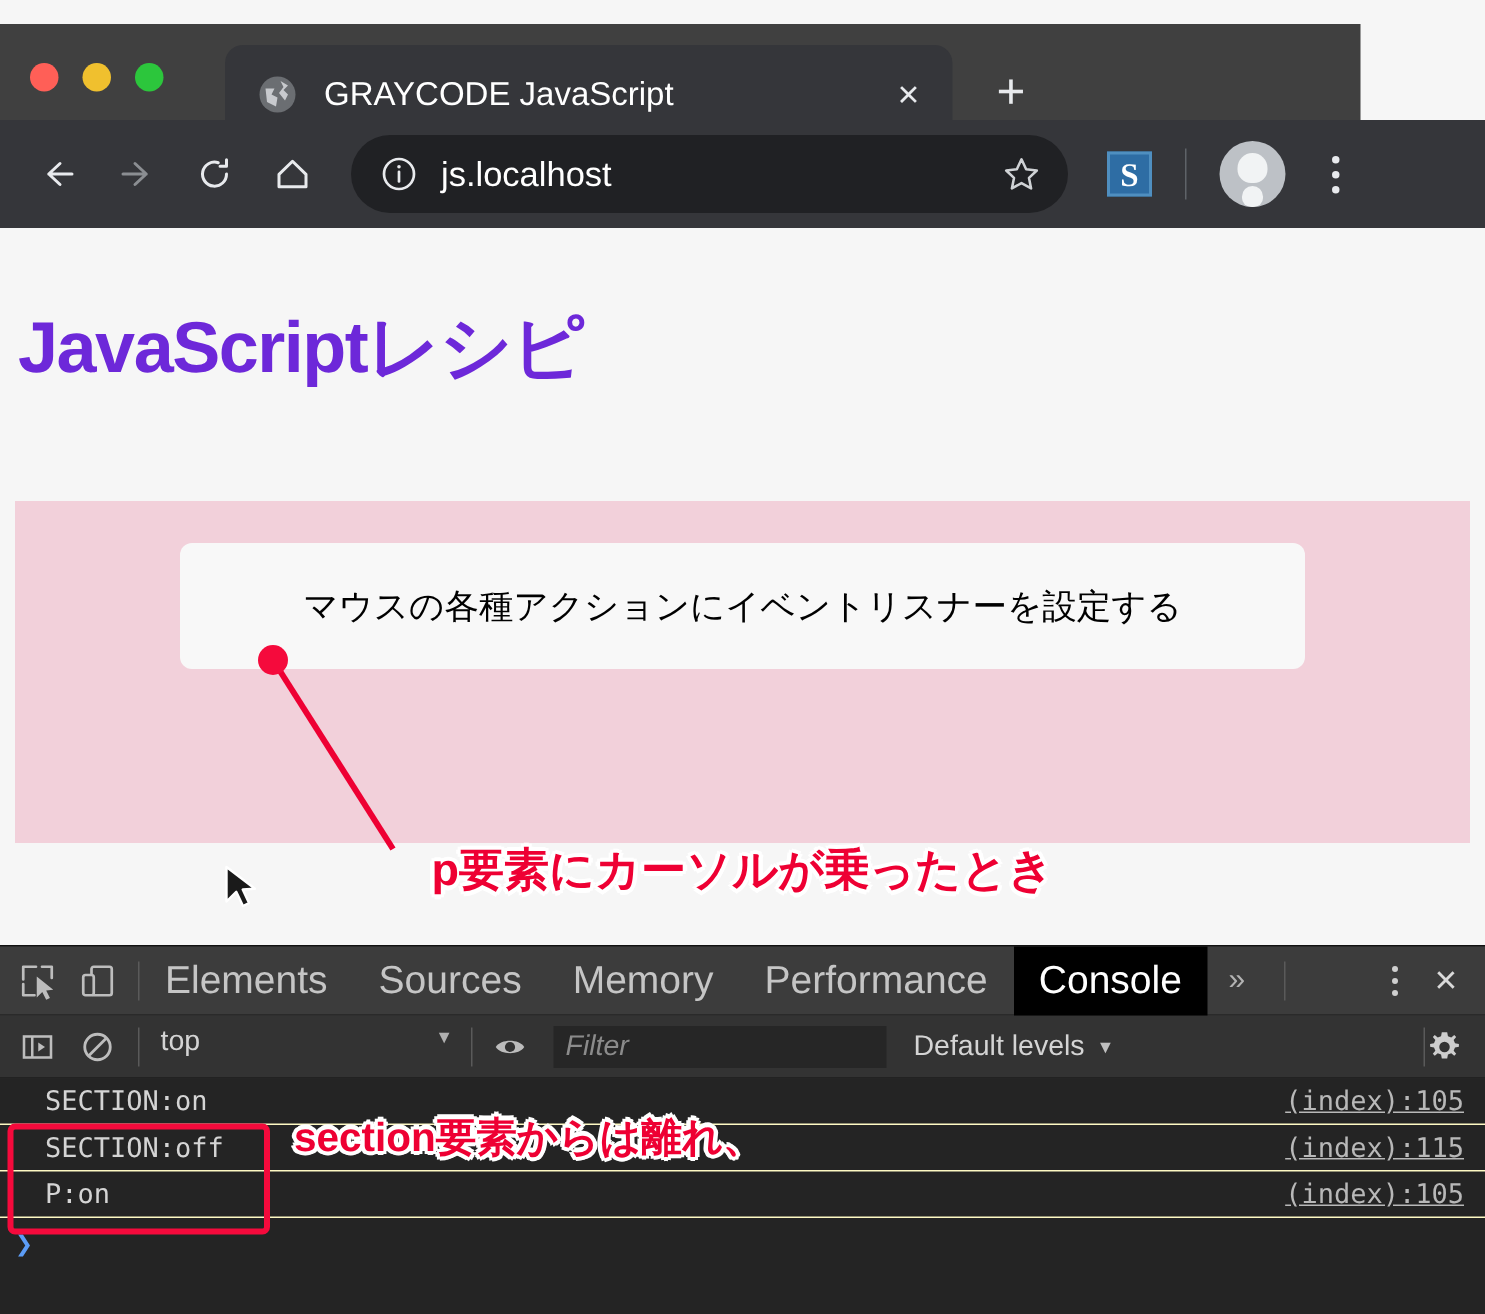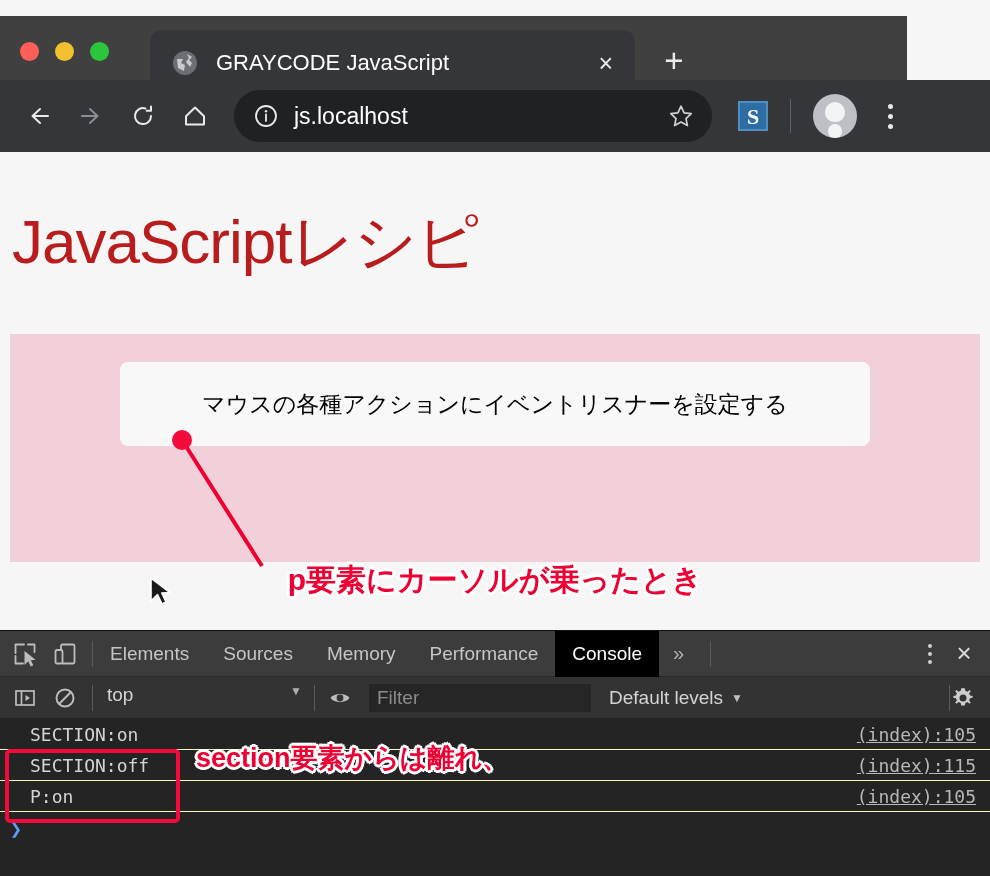--- a/index.html
+++ b/index.html
@@ -139,23 +139,23 @@
 
   
   .page {
     position: absolute; top: 152px; left: 0;
     width: 990px; height: 478px;
     background: #f6f6f6;
     overflow: hidden;
   }
   .page-title {
     margin: 48px 0 0 12px;
-    font-size: 62px;
-    font-weight: normal;
-    color: #b91c1c;
+    font-size: 48px;
+    font-weight: bold;
+    color: #6d28d9;
     letter-spacing: -1px;
   }
   .section-box {
     position: absolute;
     left: 10px; top: 182px;
     width: 970px; height: 228px;
     background: #f2d0da;
   }
   .p-box {
     position: absolute;
@@ -203,21 +203,21 @@
   .dt-iconbtn {
     width: 30px; height: 30px;
     margin-left: 10px;
     display: flex; align-items: center; justify-content: center;
     cursor: pointer; flex: 0 0 auto;
   }
   .dt-sep { width: 1px; height: 26px; background: #5a5a5a; margin-left: 12px; flex: 0 0 auto; }
   .dt-tab {
     height: 46px; padding: 0 17px;
     display: flex; align-items: center;
-    color: #c5c5c5; font-size: 19px;
+    color: #c5c5c5; font-size: 26px;
     cursor: pointer; flex: 0 0 auto;
   }
   .dt-tab.active { background: #000000; color: #ffffff; }
   .dt-more {
     color: #b3b3b3; font-size: 20px;
     padding: 0 14px; height: 46px;
     display: flex; align-items: center; cursor: pointer; flex: 0 0 auto;
   }
   .dt-spacer { flex: 1 1 auto; }
   .dt-kebab {
@@ -248,20 +248,21 @@
   .ctx-select .caret { margin-left: auto; font-size: 12px; color: #b0b0b0; }
   .filter-input {
     margin-left: 14px;
     width: 222px; height: 28px;
     background: #262626;
     border: none; outline: none;
     color: #d0d0d0; font-size: 19px;
     padding: 0 8px;
     font-family: "Liberation Sans", sans-serif;
     flex: 0 0 auto;
+    font-style: italic;
   }
   .filter-input::placeholder { color: #8b8b8b; }
   .levels {
     margin-left: 18px;
     color: #d4d4d4; font-size: 19px;
     display: flex; align-items: center; gap: 8px;
     cursor: pointer; flex: 0 0 auto;
   }
   .levels .caret { font-size: 12px; color: #c0c0c0; }
   .gear { margin-right: 14px; width: 26px; height: 26px; cursor: pointer; flex: 0 0 auto; }

